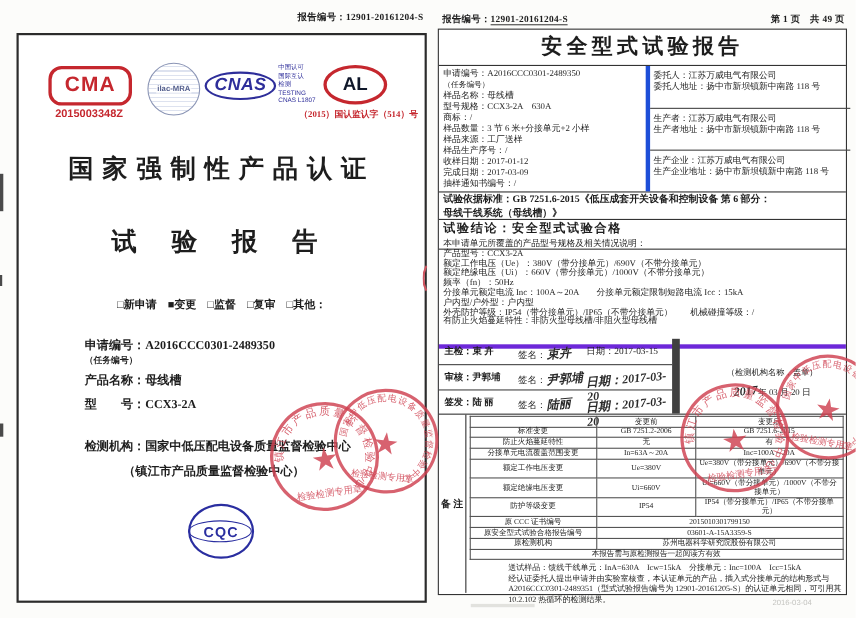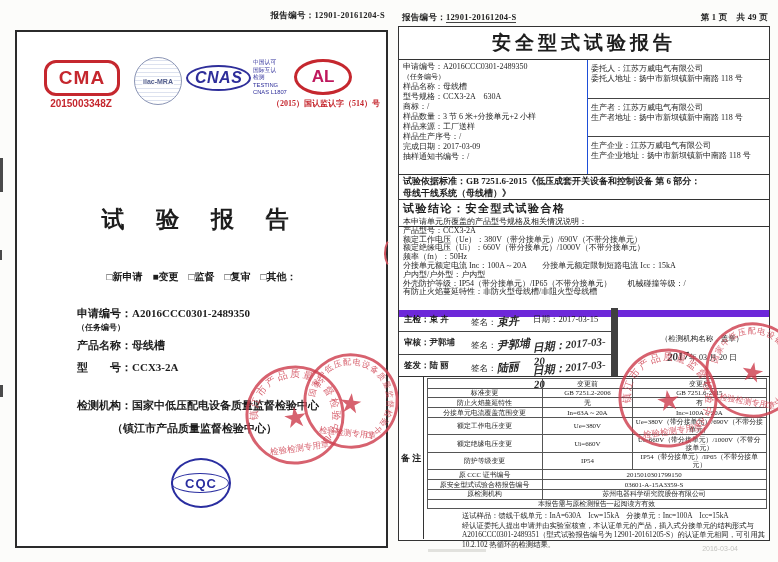--- a/index.html
+++ b/index.html
@@ -21,47 +21,47 @@
         display:flex;align-items:center;justify-content:center;overflow:hidden;
         background:repeating-linear-gradient(0deg,#fff 0 3px,#dde2ef 3px 4px);}
   .ilac span{font-size:7px;font-weight:700;color:#525d8c;background:rgba(255,255,255,.7);padding:0 1px;
              font-family:"Liberation Sans",sans-serif;}
   .cnas{left:169px;top:33px;padding:2px 7px;border:2.5px solid #2e2e9a;border-radius:50%;
         color:#2e2e9a;font-weight:800;font-style:italic;font-size:16px;letter-spacing:.5px;
         font-family:"Liberation Sans",sans-serif;}
   .cnas-lines{left:236px;top:27px;width:52px;color:#2e2e9a;font-size:5.8px;line-height:7.6px;
               font-family:"Liberation Sans",sans-serif;}
   .al{left:277px;top:27px;width:52px;height:30px;border:3px solid #c5272e;border-radius:50%;
-      display:flex;align-items:center;justify-content:center;color:#be185d;font-weight:800;
+      display:flex;align-items:center;justify-content:center;color:#0f172a;font-weight:800;
       font-size:17px;font-family:"Liberation Sans",sans-serif;}
   .al-cap{left:238px;top:66px;width:125px;text-align:right;color:#c5272e;font-size:8px;font-weight:700;}
   .ltitle1{left:0;top:106px;width:100%;text-align:center;font-size:23px;font-weight:600;letter-spacing:8px;}
   .ltitle2{left:0;top:172px;width:100%;text-align:center;font-size:23px;font-weight:600;letter-spacing:13px;}
   .lcheck{left:0;top:238px;width:100%;text-align:center;font-size:10px;font-weight:700;}
   .lfield{left:60px;font-size:11px;font-weight:600;}
   .cqc{left:154px;top:426px;width:56px;height:46px;border:2.5px solid #2a2ea0;border-radius:50%;
        display:flex;align-items:center;justify-content:center;}
   .cqc .lat{position:absolute;left:-2px;top:13px;width:56px;height:18px;border:1.5px solid #2a2ea0;border-radius:50%;}
   .cqc span{position:relative;color:#2a2ea0;font-weight:800;font-size:13px;letter-spacing:1px;
             font-family:"Liberation Sans",sans-serif;}
   
   .r-title{left:0;top:0;width:100%;height:32px;line-height:32px;text-align:center;font-size:19px;
            font-weight:700;letter-spacing:4px;border-bottom:1px solid #333;}
   .r-info{left:0;top:33px;width:100%;height:114px;border-bottom:1px solid #333;}
   .ril{left:0;top:0;width:186px;height:114px;padding:2px 4px;box-sizing:border-box;}
   .ril div{font-size:8px;line-height:10px;white-space:nowrap;}
   .ril .note{font-size:7px;}
-  .rir{left:188px;top:0;width:182px;height:114px;border-left:1px solid #1d4ed8;}
+  .rir{left:188px;top:0;width:182px;height:114px;border-left:4px solid #1d4ed8;}
   .rblk{position:absolute;left:0;width:100%;box-sizing:border-box;padding:4px 3px 0 3px;}
   .rblk div{font-size:8px;line-height:10px;white-space:nowrap;}
   .r-std{left:0;top:148px;width:100%;height:25px;border-bottom:1px solid #333;padding:1px 4px;box-sizing:border-box;}
   .r-std div{font-size:9px;font-weight:600;line-height:11.5px;}
   .r-con{left:0;top:174px;width:100%;height:26px;border-bottom:1px solid #333;font-size:11px;
          font-weight:700;letter-spacing:1.5px;line-height:15px;padding-left:4px;box-sizing:border-box;}
-  .r-desc{left:0;top:190px;width:100%;height:100px;border-bottom:7px solid #6d28d9;padding:1px 4px;box-sizing:border-box;}
+  .r-desc{left:0;top:190px;width:100%;height:100px;border-bottom:4px solid #6d28d9;padding:1px 4px;box-sizing:border-box;}
   .r-desc div{font-size:8px;line-height:8.8px;white-space:nowrap;}
   .r-sign{left:0;top:281px;width:100%;height:68px;border-bottom:1px solid #333;}
   .srow{position:absolute;left:0;width:212px;height:23px;border-bottom:1px solid #444;font-size:8.5px;}
   .srow .role{position:absolute;left:5px;top:6px;font-weight:600;}
   .srow .sg{position:absolute;left:72px;top:6px;}
   .srow .dt{position:absolute;left:134px;top:6px;}
   .script{display:inline-block;font-style:italic;font-weight:700;font-size:11px;transform:rotate(-5deg);color:#2a2a2a;}
   .seal-cell{position:absolute;left:212px;top:0;width:158px;height:68px;border-left:7px solid #404040;padding-left:10px;}
   .seal-cell .n1{position:absolute;left:0;top:26px;width:100%;text-align:center;font-size:7.5px;}
   .seal-cell .n2{position:absolute;left:0;top:42px;width:100%;text-align:center;font-size:8px;}
@@ -108,20 +108,21 @@
       <div>国际互认</div>
       <div>检测</div>
       <div>TESTING</div>
       <div>CNAS L1807</div>
     </div>
     <div class="abs al">
         <span>AL</span>
       </div>
     <div class="abs al-cap">（2015）国认监认字（514）号</div>
 
+    <div class="abs ltitle1">国家强制性产品认证</div>
     <div class="abs ltitle2">试 验 报 告</div>
     <div class="abs lcheck">□新申请　■变更　□监督　□复审　□其他：</div>
 
     <div class="abs lfield" style="top:274px;">申请编号：A2016CCC0301-2489350</div>
     <div class="abs lfield" style="top:290px;font-size:8px;">（任务编号）</div>
     <div class="abs lfield" style="top:306px;">产品名称：母线槽</div>
     <div class="abs lfield" style="top:328px;">型　　号：CCX3-2A</div>
     <div class="abs lfield" style="top:366px;">检测机构：国家中低压配电设备质量监督检验中心</div>
     <div class="abs lfield" style="top:389px;left:95px;">（镇江市产品质量监督检验中心）</div>
 
@@ -161,20 +162,21 @@
     <div class="abs r-info">
       <div class="abs ril">
         <div>申请编号：A2016CCC0301-2489350</div>
         <div class="note">（任务编号）</div>
         <div>样品名称：母线槽</div>
         <div>型号规格：CCX3-2A　630A</div>
         <div>商标：/</div>
         <div>样品数量：3 节 6 米+分接单元+2 小样</div>
         <div>样品来源：工厂送样</div>
         <div>样品生产序号：/</div>
+        <div>收样日期：2017-01-12</div>
         <div>完成日期：2017-03-09</div>
         <div>抽样通知书编号：/</div>
       </div>
       <div class="abs rir">
         <div class="rblk" style="top:0;height:38px;">
           <div>委托人：江苏万威电气有限公司</div>
           <div>委托人地址：扬中市新坝镇新中南路 118 号</div>
         </div>
         <div class="rblk" style="top:38px;height:38px;border-top:1px solid #444;">
           <div>生产者：江苏万威电气有限公司</div>

